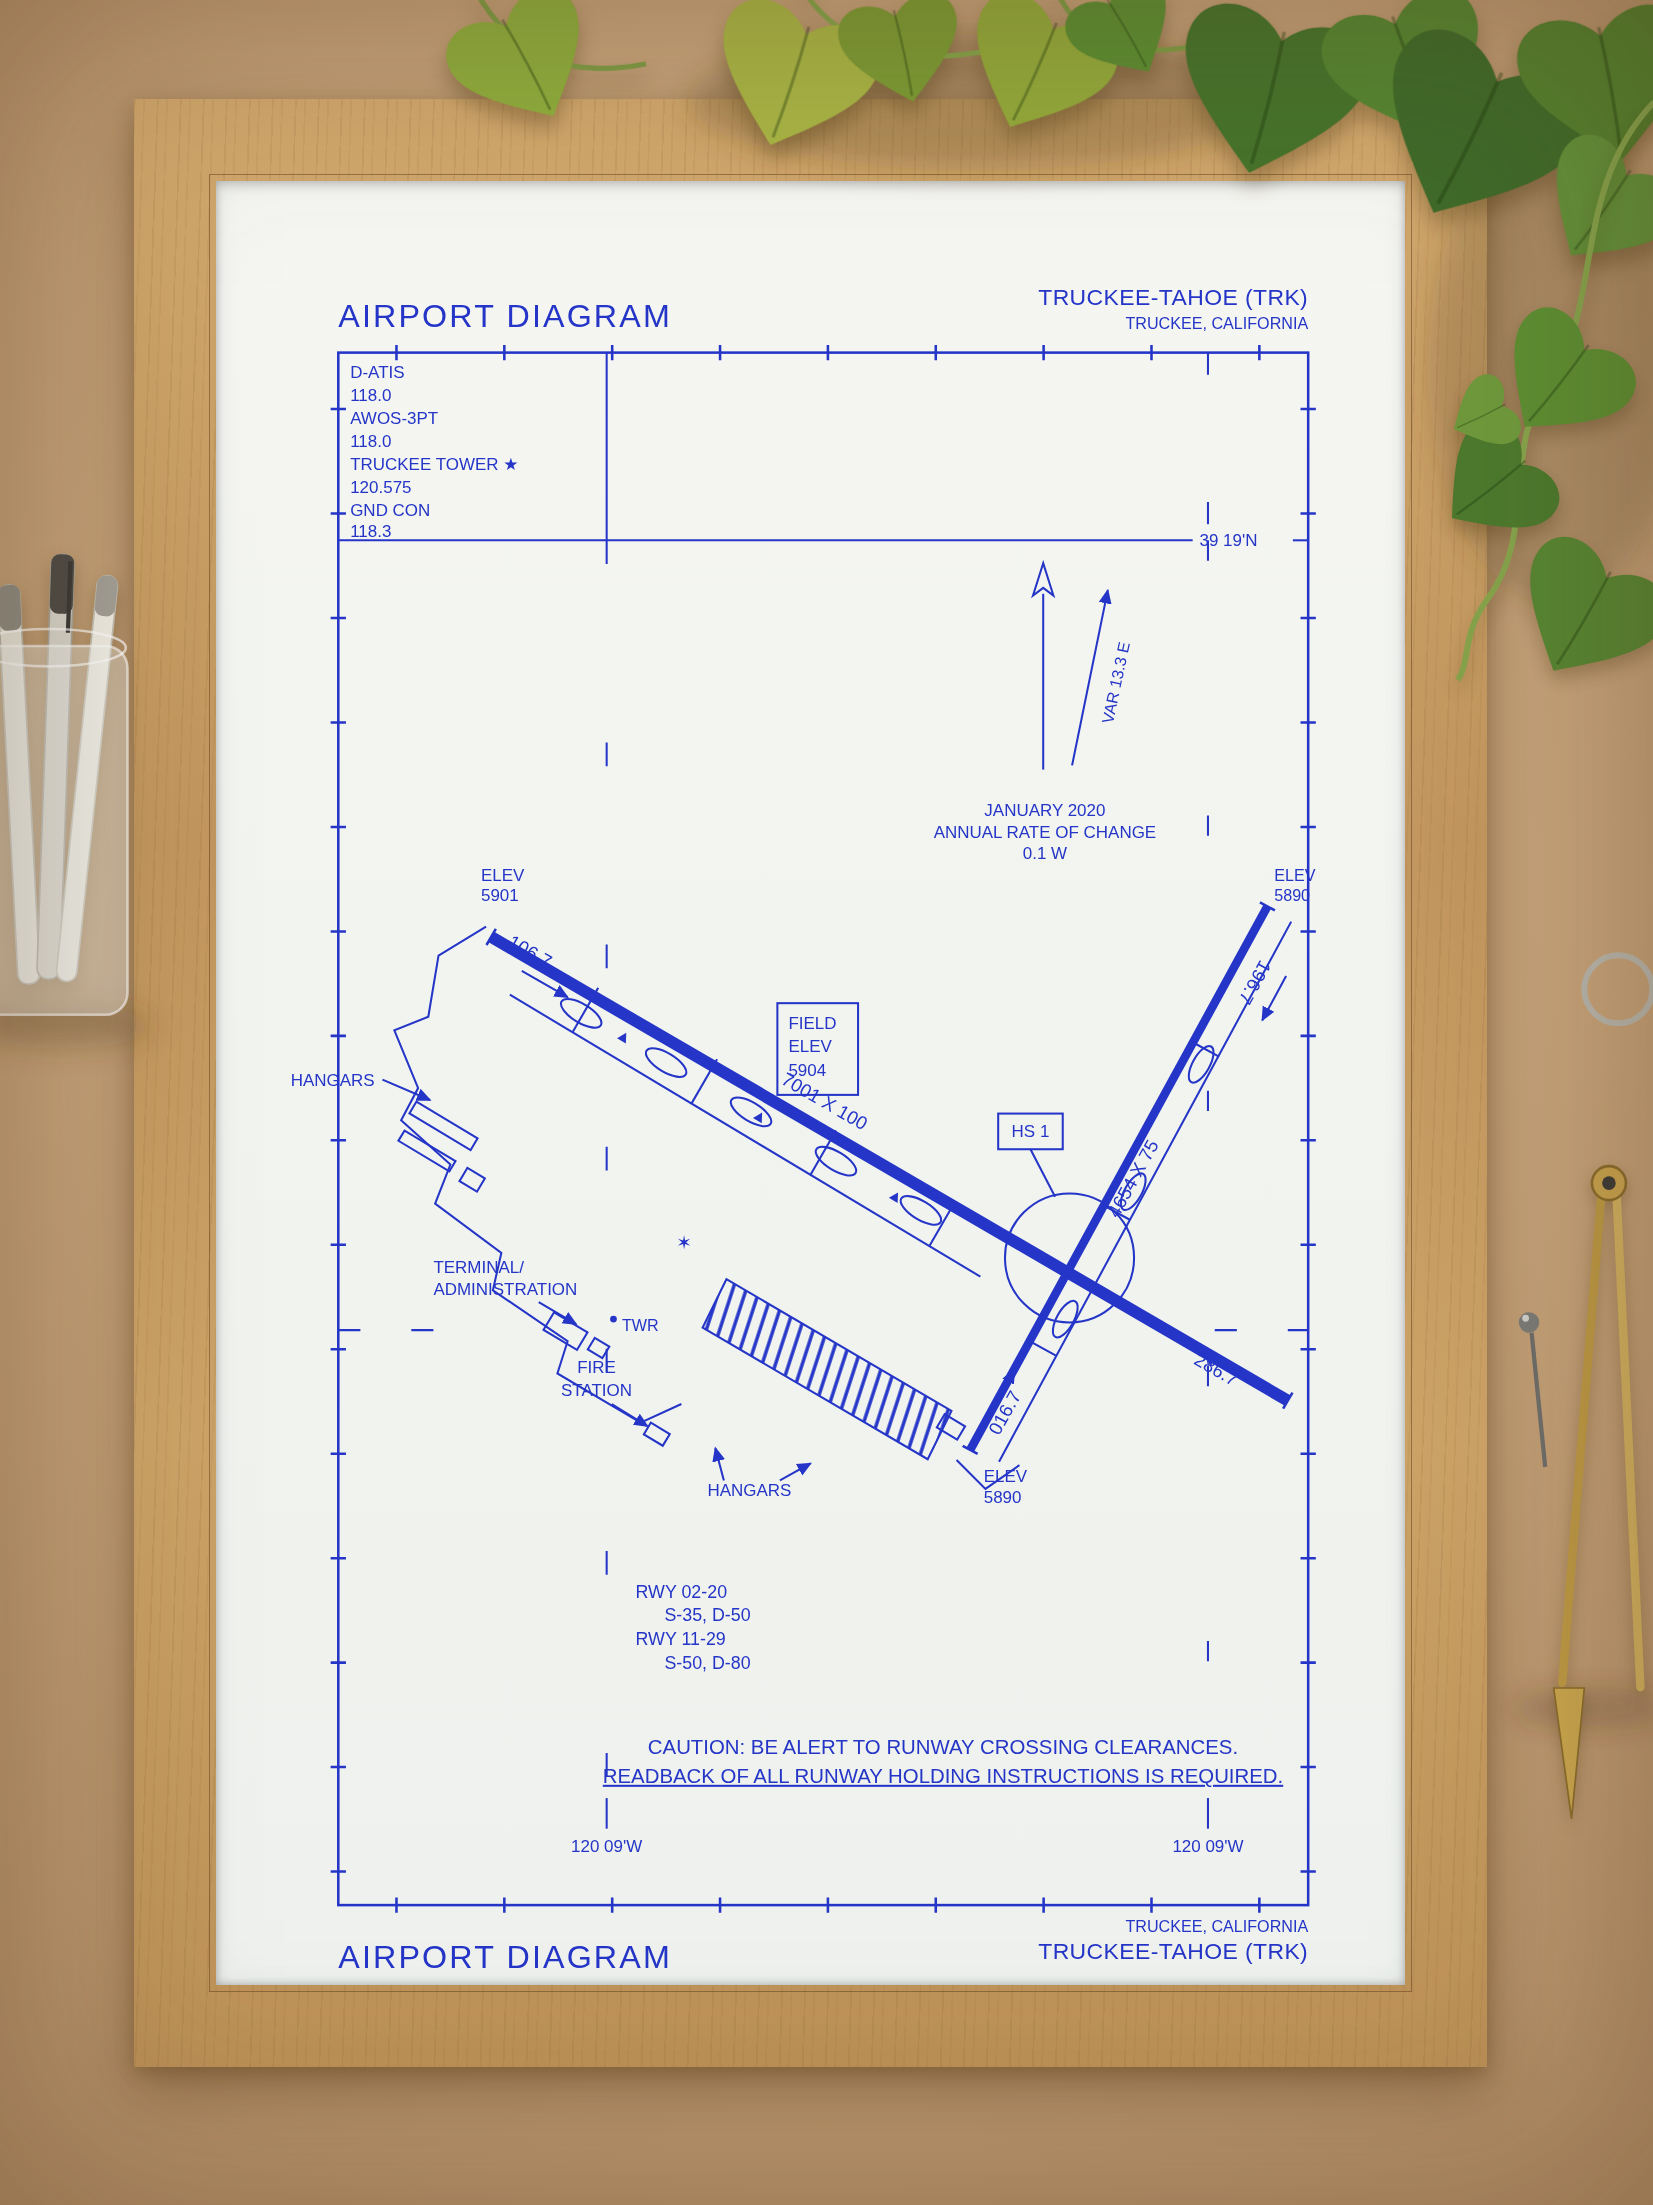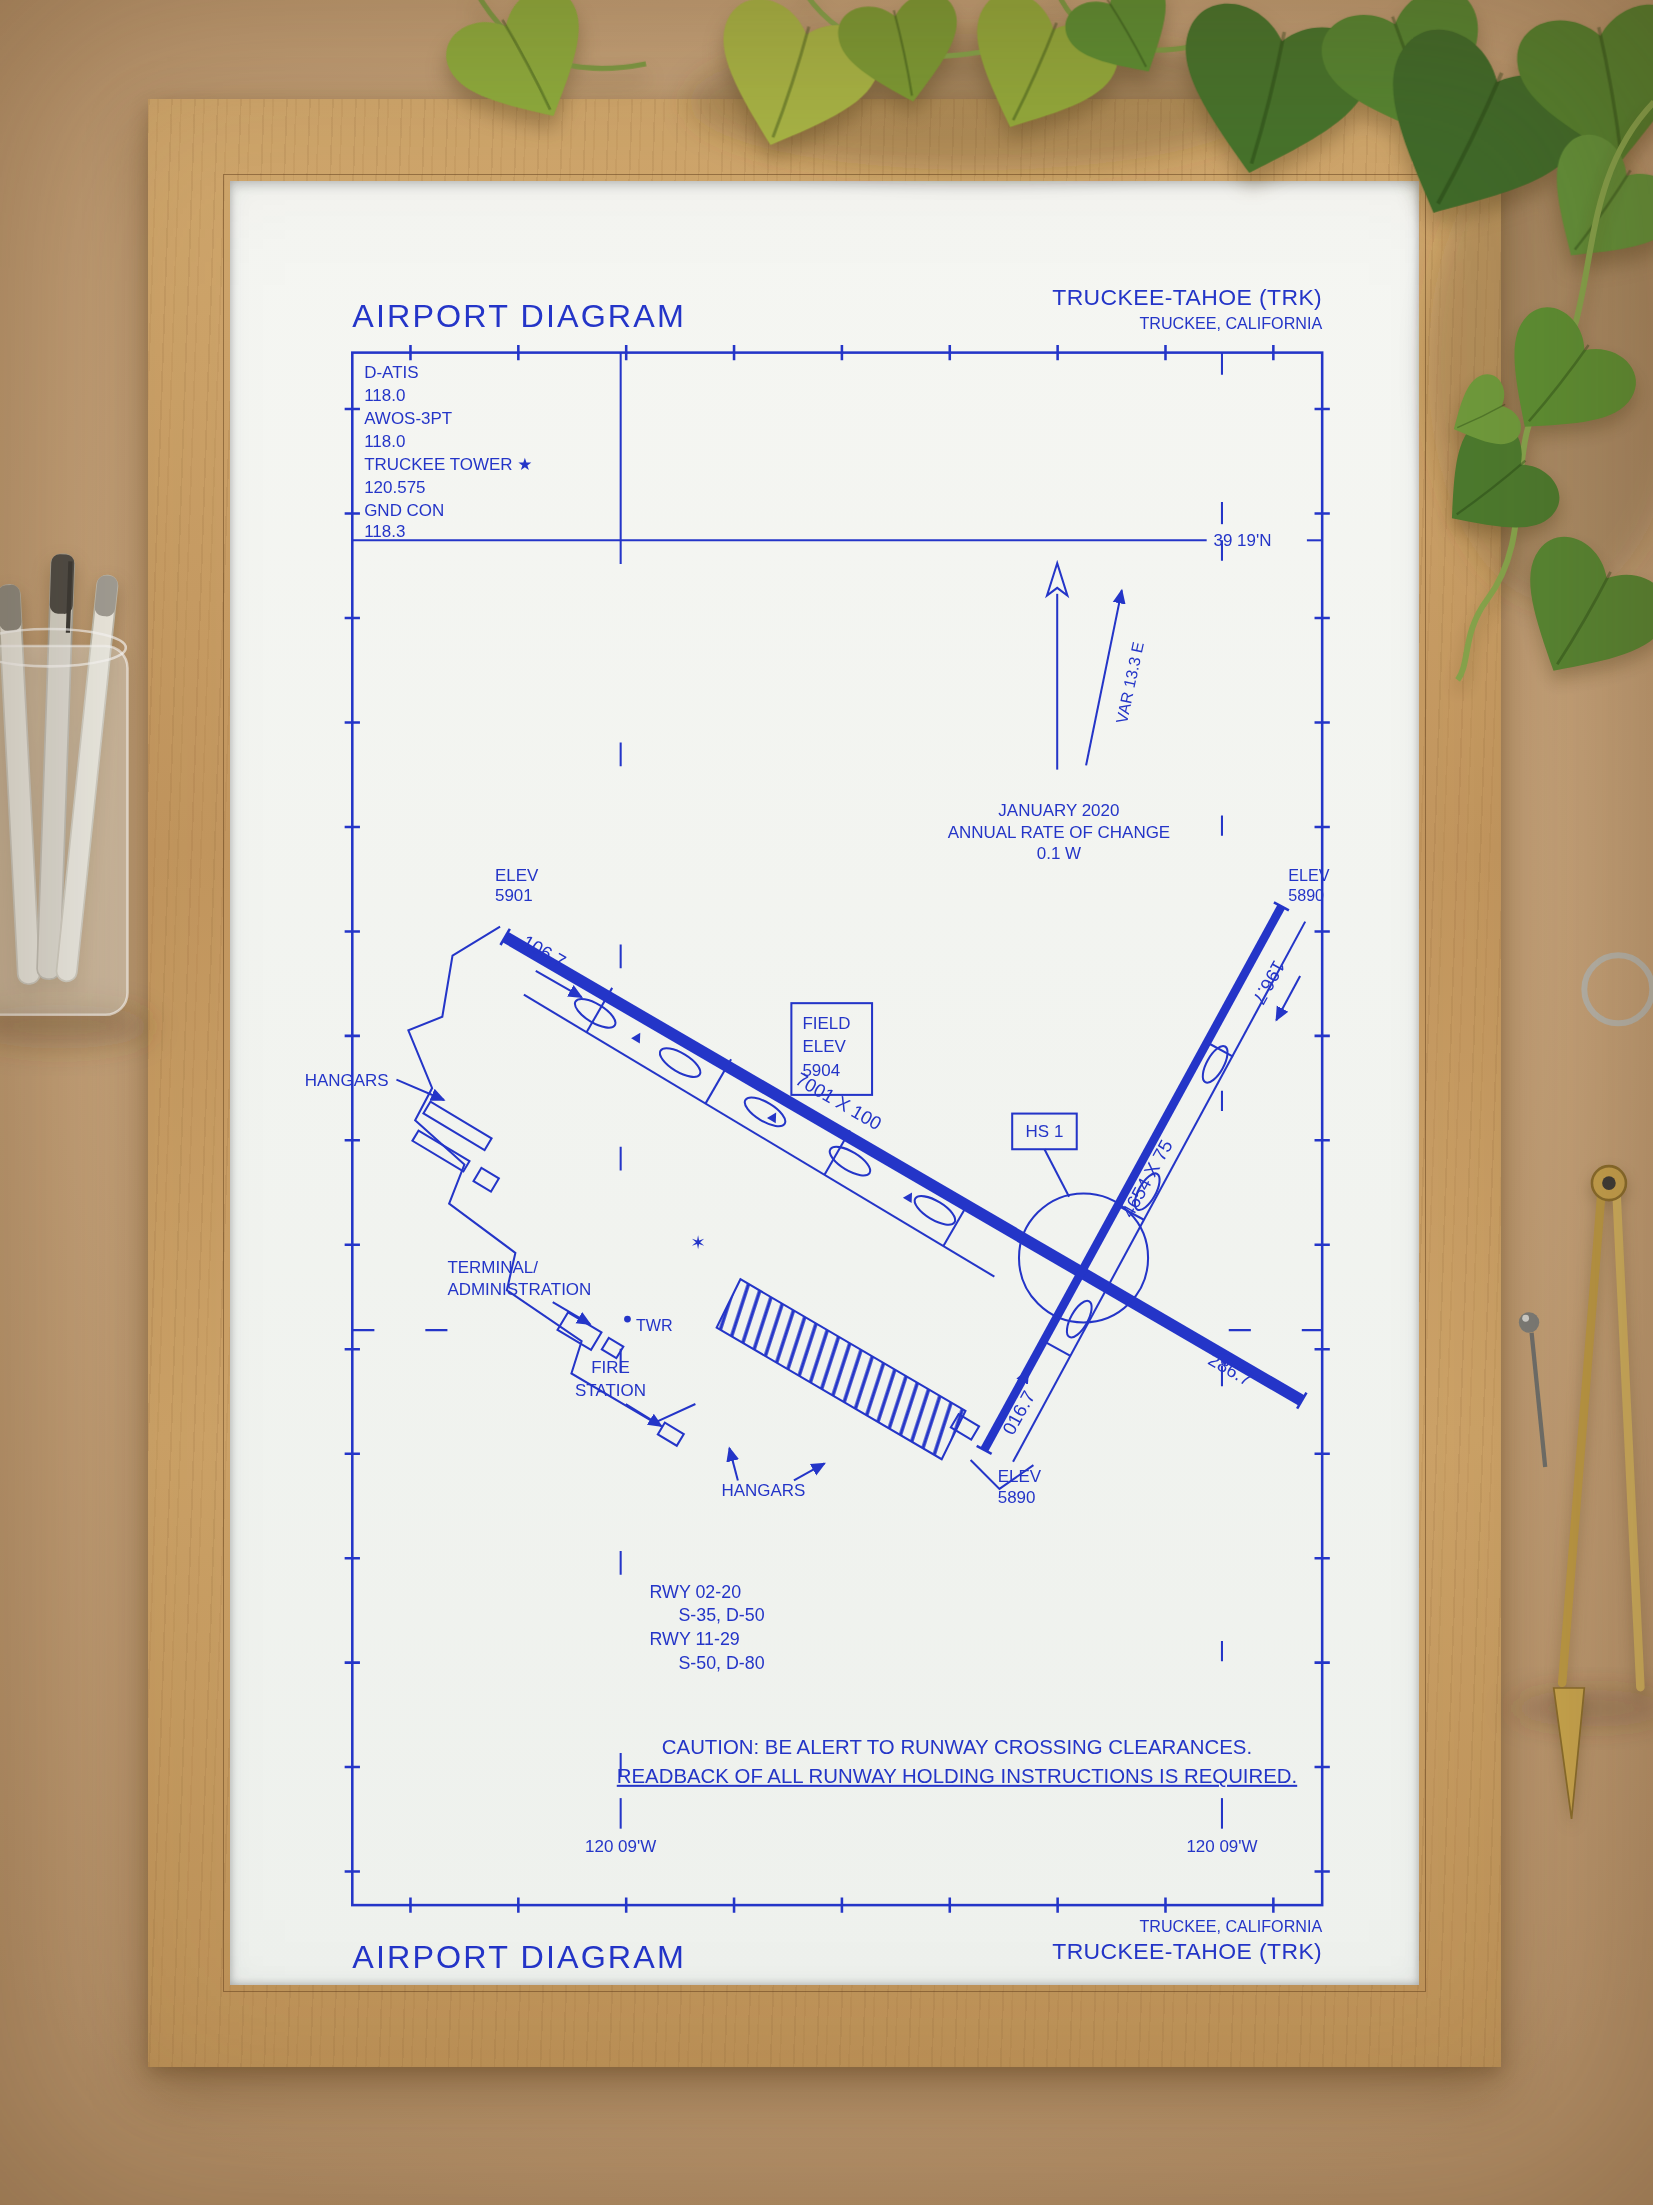--- a/index.html
+++ b/index.html
@@ -6,21 +6,21 @@
   * { box-sizing:border-box; }
   html,body { margin:0; padding:0; }
   body {
     width:1654px; height:2205px; position:relative; overflow:hidden;
     background: radial-gradient(1275px 1445px at 50% 40%, #d4b38c 0%, #c9a67d 55%, #b6926a 100%);
     font-family:"Liberation Sans", sans-serif;
   }
   .vignette { position:absolute; inset:0; z-index:6; pointer-events:none;
     box-shadow: inset 0 0 238px rgba(80,50,20,.38); }
   .frame {
-    position:absolute; left:148px; top:99px; width:1353px; height:1968px; z-index:2;
+    position:absolute; left:134px; top:99px; width:1353px; height:1968px; z-index:2;
     background:
       repeating-linear-gradient(92deg, rgba(115,75,35,.10) 0 1.7px, rgba(255,255,255,0) 1.7px 9.3px, rgba(140,95,45,.09) 9.3px 11px, rgba(255,255,255,0) 11px 23px),
       linear-gradient(180deg, #d2a96e 0%, #c3975f 38%, #cda368 68%, #bd9258 100%);
     box-shadow: 0 24px 54px rgba(80,50,15,.38), 0 6.8px 17px rgba(80,50,15,.28);
   }
   .frame::after { content:""; position:absolute; inset:75px; border:1.7px solid rgba(95,60,25,.5); pointer-events:none; }
   .paper {
     position:absolute; inset:82px; background: linear-gradient(180deg,#f5f6f2,#eef1ed);
     box-shadow: inset 0 3.4px 10.2px rgba(0,0,0,.20), inset 0 -2.5px 6.8px rgba(0,0,0,.12), inset 0 0 25.5px rgba(45,60,110,.06);
   }

